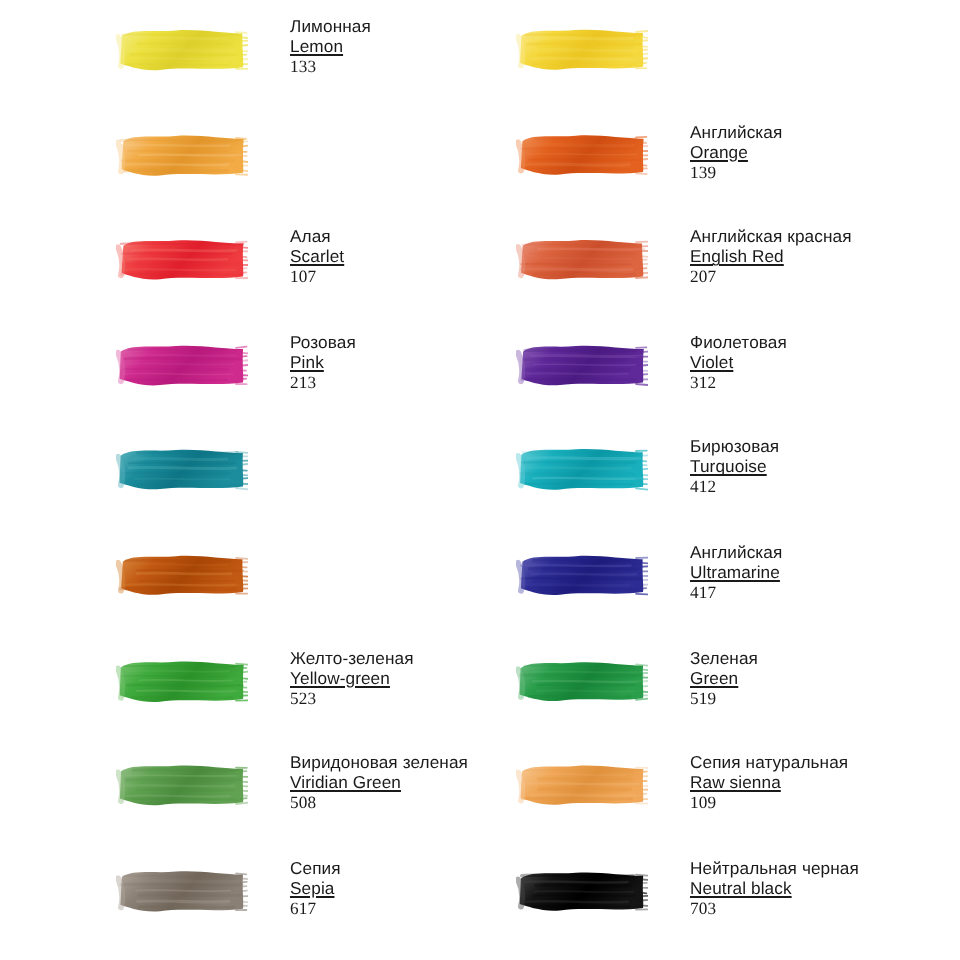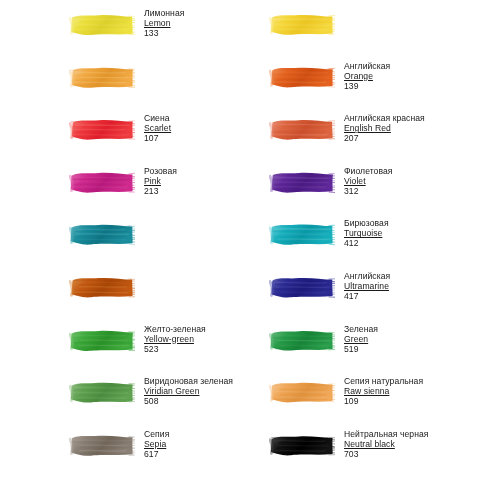--- a/index.html
+++ b/index.html
@@ -24,21 +24,22 @@
     height: 480px;
     display: grid;
     grid-template-columns: 240px 240px;
     grid-auto-rows: 52.6px;
     padding-top: 8px;
     box-sizing: border-box;
   }
   .swatch-row {
     display: flex;
     align-items: flex-start;
-    padding-left: 11px;
+    padding-left: 0;
+    gap: 12px;
   }
   .swatch-row.col-left .swatch-wrap { margin-left: 58px; }
   .swatch-row.col-right .swatch-wrap { margin-left: 18px; }
 
   .swatch-wrap {
     width: 66px;
     height: 27px;
     margin-top: 3px;
     flex: 0 0 auto;
     position: relative;
@@ -58,20 +59,21 @@
   .labels .en {
     font-size: 8.6px;
     letter-spacing: 0.05px;
     white-space: nowrap;
     text-decoration: underline;
   }
   .labels .code {
     font-size: 8.6px;
     letter-spacing: 0.05px;
     white-space: nowrap;
+    font-family: Liberation Serif, serif;
   }
 </style>
 </head>
 <body>
 
 <div id="chart">
     <div class="swatch-row col-left">
       <div class="swatch-wrap">
         <svg width="66" height="27" viewBox="0 0 66 27" xmlns="http://www.w3.org/2000/svg">
           <defs>
@@ -234,21 +236,21 @@
           <path d="M 60 11.9 L 65.2 12.6" stroke="#ef3c41" stroke-width="0.9" opacity="0.48" stroke-linecap="round"></path>
           <path d="M 60 14.1 L 66.3 14.2" stroke="#ef3c41" stroke-width="0.9" opacity="0.49" stroke-linecap="round"></path>
           <path d="M 60 16.4 L 66.4 16.5" stroke="#ef3c41" stroke-width="0.9" opacity="0.64" stroke-linecap="round"></path>
           <path d="M 60 18.6 L 65.2 18.1" stroke="#ef3c41" stroke-width="0.9" opacity="0.25" stroke-linecap="round"></path>
           <path d="M 60 20.8 L 65.2 20.2" stroke="#ef3c41" stroke-width="0.9" opacity="0.42" stroke-linecap="round"></path>
           <path d="M 60 23.1 L 65.8 23.0" stroke="#ef3c41" stroke-width="0.9" opacity="0.33" stroke-linecap="round"></path>
           <path d="M 1 7.658758968475741 C 4 13.5, 3 19.569712546811207, 2.5 21.569712546811207" stroke="#f4776f" stroke-width="3" fill="none" opacity="0.45" stroke-linecap="round"></path>
         </svg>
       </div>
       <div class="labels">
-        <div class="ru">Сиена</div>
+        <div class="ru">Алая</div>
         <div class="en">Scarlet</div>
         <div class="code">107</div>
       </div>
     </div>
     <div class="swatch-row col-right">
       <div class="swatch-wrap">
         <svg width="66" height="27" viewBox="0 0 66 27" xmlns="http://www.w3.org/2000/svg">
           <defs>
             <linearGradient id="g5" x1="0" y1="0" x2="1" y2="0.3">
               <stop offset="0%" stop-color="#e9907a"></stop>

